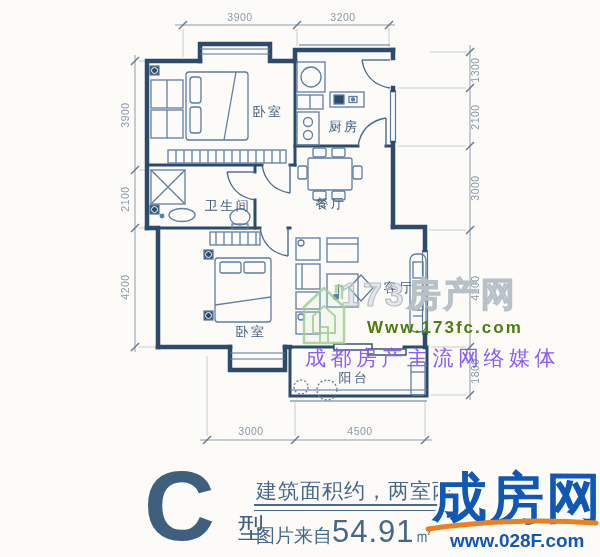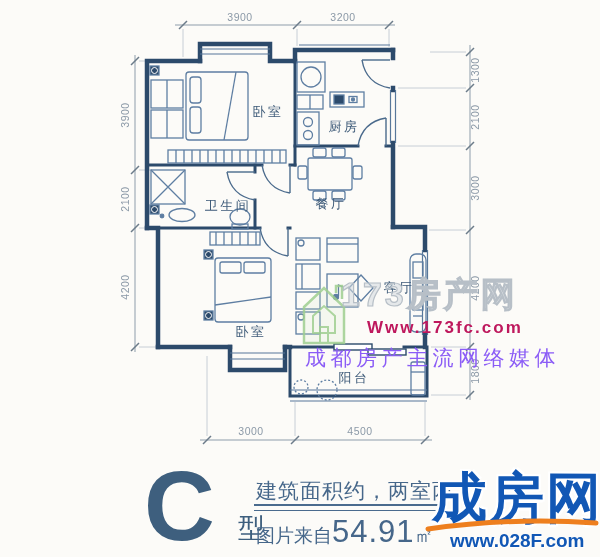--- a/index.html
+++ b/index.html
@@ -11,21 +11,21 @@
 
   
   .wm-photo{position:absolute;left:167px;top:280px;font-family:"DejaVu Serif",serif;
             font-size:18px;font-weight:bold;color:#0d0d0d;letter-spacing:1px;white-space:nowrap;z-index:6;}
 
   
   .wm173-name{position:absolute;left:341px;top:272px;font-size:34px;font-weight:bold;
               color:rgba(210,216,222,0.55);-webkit-text-stroke:1.2px #b7bfc7;
               letter-spacing:3px;white-space:nowrap;z-index:4;}
   .wm173-url{position:absolute;left:367px;top:318px;font-size:17px;font-weight:bold;
-             color:#be185d;letter-spacing:2px;white-space:nowrap;z-index:4;}
+             color:#4d7c0f;letter-spacing:2px;white-space:nowrap;z-index:4;}
   .wm173-tagline{position:absolute;left:305px;top:344px;font-size:21px;color:#8b5cf6;
                  letter-spacing:4.5px;white-space:nowrap;z-index:4;}
   .wm173-house{position:absolute;left:296px;top:283px;z-index:4;opacity:0.85;}
 
   
   .cap-letter{position:absolute;left:144px;top:466px;font-size:98px;line-height:0.82;
               font-weight:bold;color:#3e5f7e;z-index:2;}
   .cap-suffix{position:absolute;left:238px;top:510px;font-size:27px;color:#3e5f7e;z-index:2;}
   .cap-line1{position:absolute;left:256px;top:477px;font-size:21px;color:#46678a;
              letter-spacing:1px;white-space:nowrap;z-index:2;}

